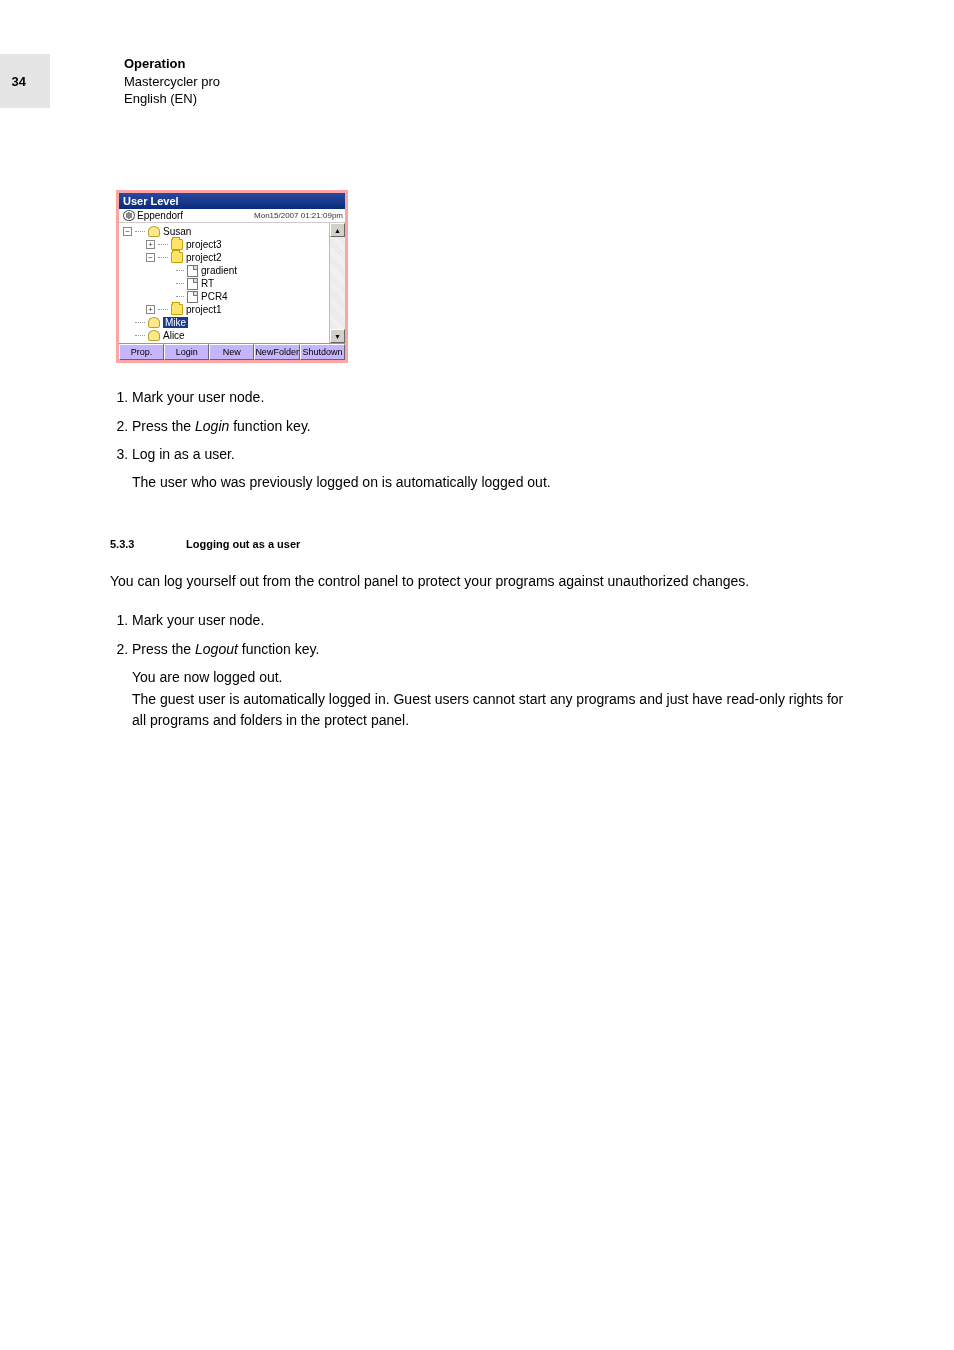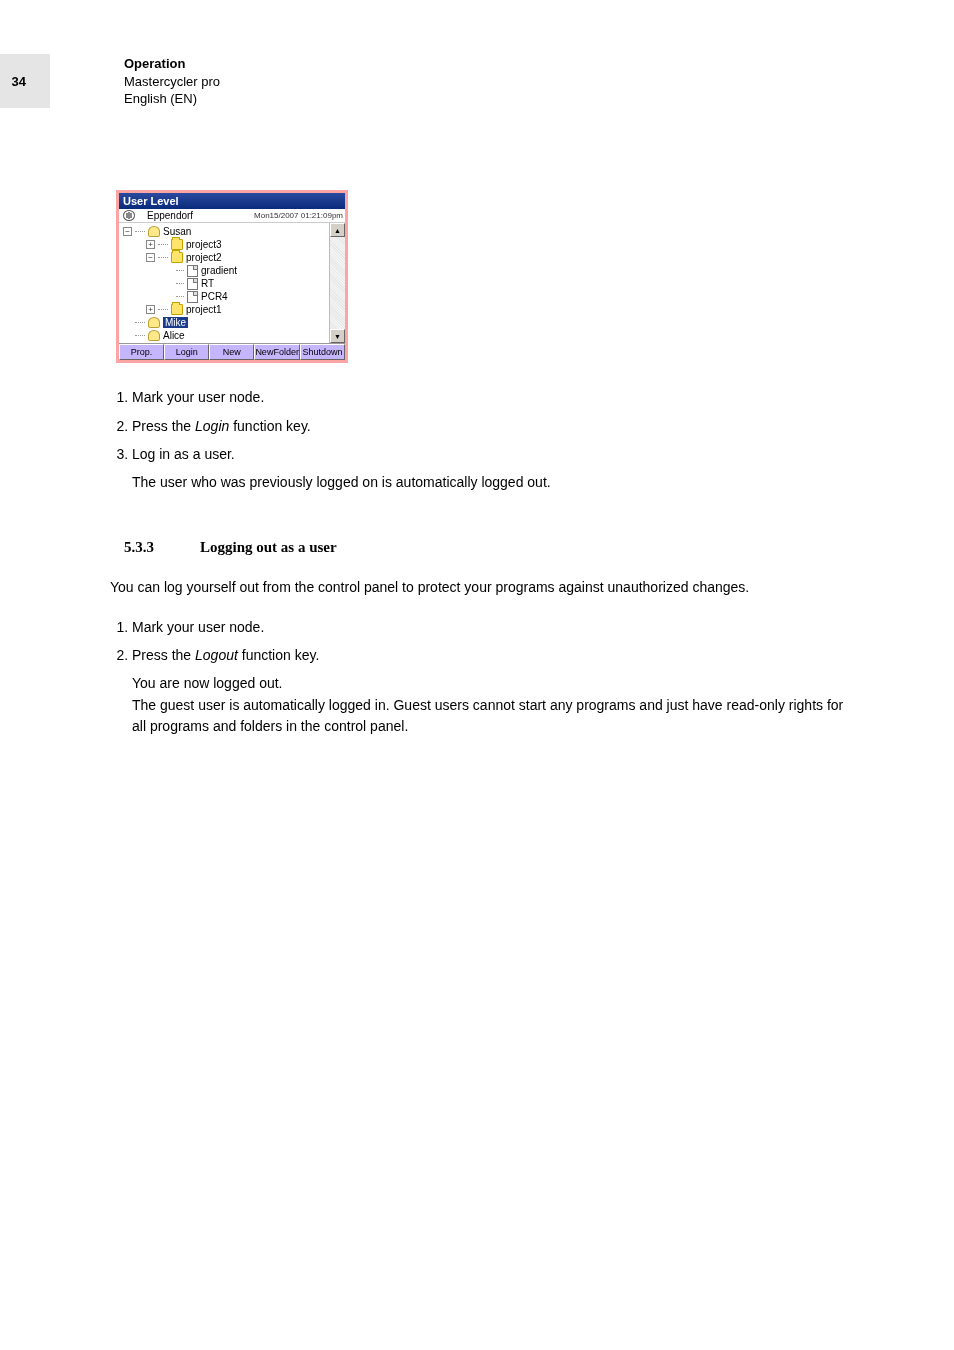--- a/index.html
+++ b/index.html
@@ -58,21 +58,21 @@
     font-size: 11px;
     padding: 2px 4px;
   }
   .toprow {
     display: flex;
     justify-content: space-between;
     align-items: center;
     padding: 1px 2px 1px 4px;
     border-bottom: 1px solid #ccc;
   }
-  .toprow .brand { display: flex; align-items: flex-end; gap: 12px; }
+  .toprow .brand { display: flex; align-items: flex-end; gap: 2px; }
   .toprow .ts { font-size: 8px; color: #333; padding-left: 45px; }
   .tree-area {
     display: flex;
     height: 120px;
   }
   .tree {
     flex: 1;
     padding: 2px 0 2px 4px;
     position: relative;
     overflow: hidden;
@@ -177,24 +177,23 @@
     color:#000;
   }
   .body-text { font-size: 14px; line-height: 1.55; }
   ol.steps {
     margin: 24px 0 0 0;
     padding-left: 22px;
   }
   ol.steps li { margin-bottom: 7px; }
   em.fk { font-style: italic; }
   h3.section {
-    font-size: 15px;
+    font-size: 11px;
     font-weight: 600;
-    margin: 42px 0 18px 14px;
-    font-family: Liberation Serif, serif;
+    margin: 42px 0 18px 0;
   }
   h3.section .num { display:inline-block; width: 76px; }
 </style>
 </head>
 <body>
 
 <div class="page-num-tab">
   <span>34</span>
 </div>
 
@@ -322,18 +321,18 @@
       <span class="num">5.3.3</span><span>Logging out as a user</span>
     </h3>
 
     <p style="margin:0 0 18px 0">You can log yourself out from the control panel to protect your programs against unauthorized changes.</p>
 
     <ol class="steps" style="margin-top:0">
       <li><span>Mark your user node.</span></li>
       <li>
         <span>Press the </span><em class="fk">Logout</em><span> function key.</span>
         <div style="margin-top:6px">You are now logged out.</div>
-        <div>The guest user  is automatically logged in. Guest users cannot start any programs and just have read-only rights for all programs and folders in the control panel.</div>
+        <div>The guest user  is automatically logged in. Guest users cannot start any programs and just have read-only rights for all programs and folders in the protect panel.</div>
       </li>
     </ol>
   </div>
 
 </div>
 
 </body></html>

